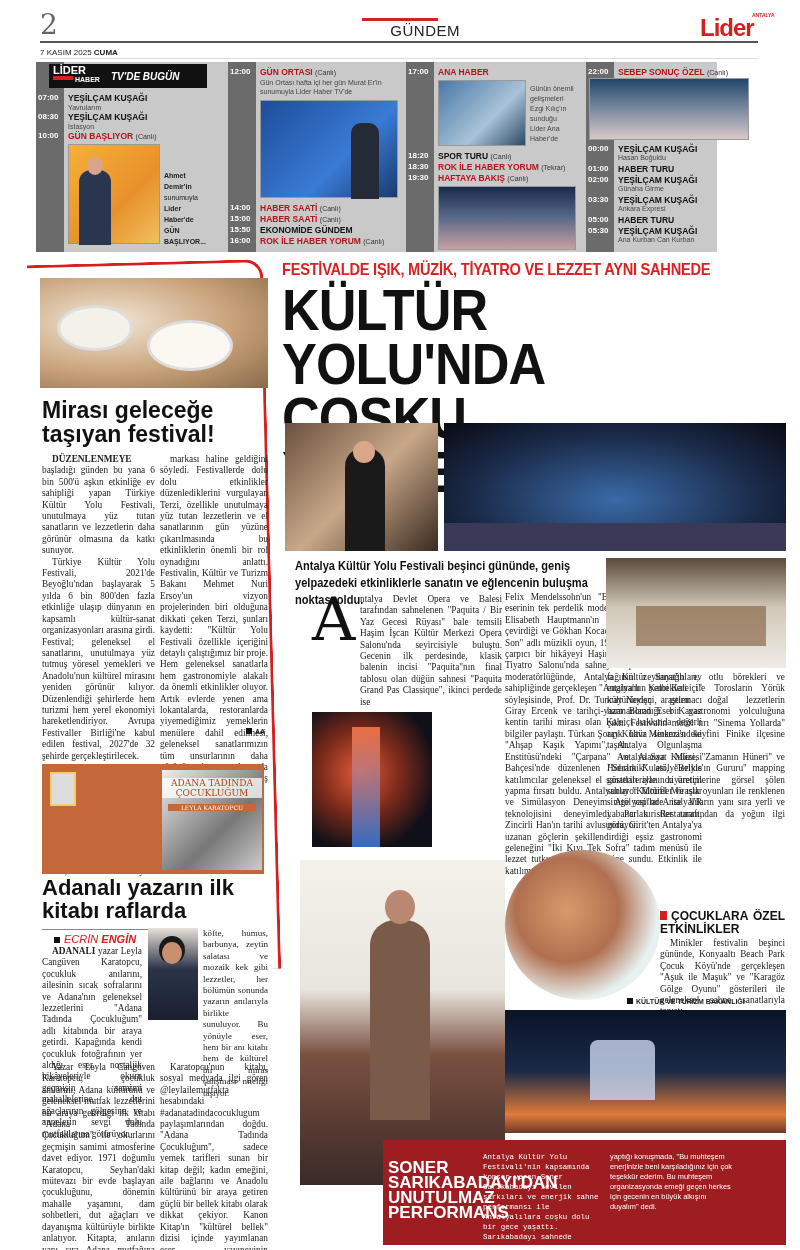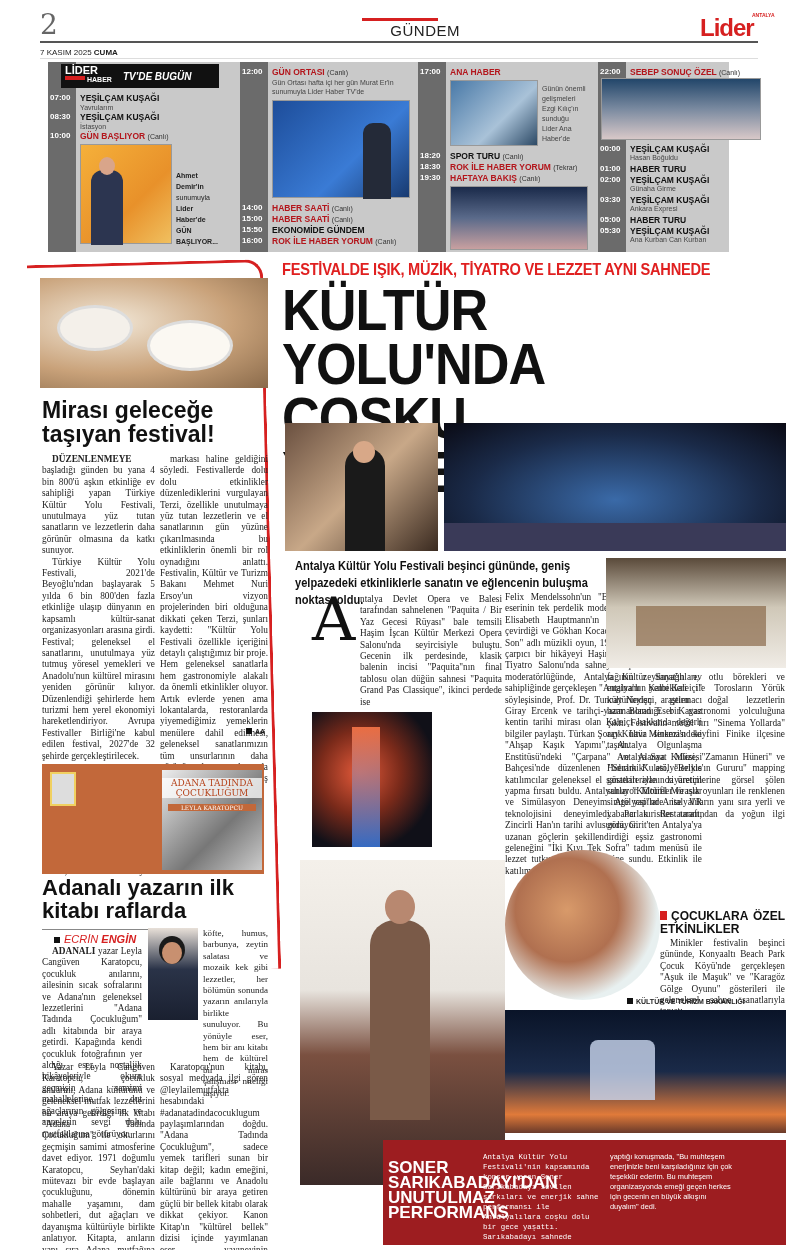--- a/index.html
+++ b/index.html
@@ -9,21 +9,21 @@
 .section-title{left:340px;top:22px;width:120px;text-align:right;font-family:"Liberation Sans",sans-serif;font-size:15px;color:#222;letter-spacing:.5px}
 .section-bar{left:362px;top:18px;width:76px;height:3px;background:#d62020}
 .logo{left:700px;top:14px;font-family:"Liberation Sans",sans-serif;font-weight:700;font-size:24px;color:#d62020;letter-spacing:-1px}
 .logo-sub{left:752px;top:12px;font-family:"Liberation Sans",sans-serif;font-size:5px;color:#d62020;font-weight:700}
 .head-rule{left:40px;top:41px;width:718px;height:2px;background:#555}
 .date{left:40px;top:48px;font-family:"Liberation Sans",sans-serif;font-size:8px;color:#222}
 .date b{font-weight:700}
 .sub-rule{left:40px;top:58px;width:718px;height:1px;background:#ddd}
 
 
-.tv{left:48px;top:62px;width:681px;height:190px;background:#c9c9c9}
+.tv{left:36px;top:62px;width:681px;height:190px;background:#c9c9c9}
 .tvcol{position:absolute;top:0;height:190px}
 .tvtimes{position:absolute;top:0;width:28px;height:190px;background:#6b6b6b}
 .tv-t{position:absolute;font-family:"Liberation Sans",sans-serif;font-weight:700;font-size:8px;color:#fff}
 .tv-p{position:absolute;font-family:"Liberation Sans",sans-serif;font-weight:700;font-size:8.5px;color:#111;white-space:nowrap}
 .tv-p.red{color:#b3151b}
 .tv-p small{font-weight:400;font-size:7px;color:#333}
 .tv-s{position:absolute;font-family:"Liberation Sans",sans-serif;font-size:7px;color:#444;white-space:nowrap}
 .tv-img{position:absolute;border:1px solid #999}
 .tv-logo{position:absolute;left:13px;top:2px;width:158px;height:24px;background:#111;color:#fff;font-family:"Liberation Sans",sans-serif}
 
@@ -143,21 +143,21 @@
 </div>
 
 <div class="abs frame"></div>
 <div class="photo" style="left:40px;top:278px;width:228px;height:110px;background:radial-gradient(ellipse at 30% 40%,#f2e8d8,#c9a27a 55%,#8a6a4a)">
   <div style="position:absolute;left:20px;top:30px;width:70px;height:40px;border-radius:50%;background:#f4f0ea;box-shadow:0 0 0 3px #ddd"></div>
   <div style="position:absolute;left:110px;top:45px;width:80px;height:45px;border-radius:50%;background:#fbf8f2;box-shadow:0 0 0 3px #ddd"></div>
 </div>
 <div class="abs h2" style="left:42px;top:398px;width:230px;font-size:23px">Mirası geleceğe taşıyan festival!</div>
 
 <div class="abs body" style="left:42px;top:454px;width:113px">
-  <p><b>DÜZENLENMEYE</b> <span>başladığı günden bu yana 4 bin 800'ü aşkın etkinliğe ev sahipliği yapan Türkiye Kültür Yolu Festivali, unutulmaya yüz tutan sanatların ve lezzetlerin daha görünür olmasına da katkı sunuyor.</span></p>
+  <p><b>DÜZENLENMEYE</b> <span>başladığı günden bu yana 6 bin 500'ü aşkın etkinliğe ev sahipliği yapan Türkiye Kültür Yolu Festivali, unutulmaya yüz tutan sanatların ve lezzetlerin daha görünür olmasına da katkı sunuyor.</span></p>
   <p>Türkiye Kültür Yolu Festivali, 2021'de Beyoğlu'ndan başlayarak 5 yılda 6 bin 800'den fazla etkinliğe ulaşıp dünyanın en kapsamlı kültür-sanat organizasyonları arasına girdi. Festival; geleneksel el sanatlarını, unutulmaya yüz tutmuş yöresel yemekleri ve Anadolu'nun kültürel mirasını yeniden görünür kılıyor. Düzenlendiği şehirlerde hem turizmi hem yerel ekonomiyi hareketlendiriyor. Avrupa Festivaller Birliği'ne kabul edilen festival, 2027'de 32 şehirde gerçekleştirilecek.</p>
   <div class="subhead" style="margin:4px 0 2px"><span class="sq"></span><span>"YABANCI TURİSTLERİN DE İLGİSİNİ ÇEKİYOR."</span></div>
   <p>Türkiye Kültür Yolu Festivali Genel Direktörü Selim Terzi, Antalya Kültür Yolu Festivali için geldiği kentte, festivalin artık dünya</p>
 </div>
 <div class="abs body" style="left:160px;top:454px;width:108px">
   <p>markası haline geldiğini söyledi. Festivallerde dolu dolu etkinlikler düzenlediklerini vurgulayan Terzi, özellikle unutulmaya yüz tutan lezzetlerin ve el sanatlarının gün yüzüne çıkarılmasında bu etkinliklerin önemli bir rol oynadığını anlattı. Festivalin, Kültür ve Turizm Bakanı Mehmet Nuri Ersoy'un vizyon projelerinden biri olduğuna dikkati çeken Terzi, şunları kaydetti: "Kültür Yolu Festivali özellikle içeriğini detaylı çalıştığımız bir proje. Hem geleneksel sanatlarla hem gastronomiyle alakalı da önemli etkinlikler oluyor. Artık evlerde yenen ama lokantalarda, restoranlarda yiyemediğimiz yemeklerin menülere dahil edilmesi, geleneksel sanatlarımızın tüm unsurlarının daha görünür olması anlamında festivallerimizde çok geniş alan açtık."</p>
 </div>
 <div class="abs credit" style="left:246px;top:728px">AA</div>
 
 <div class="photo" style="left:42px;top:764px;width:222px;height:110px;background:#c2683a">

